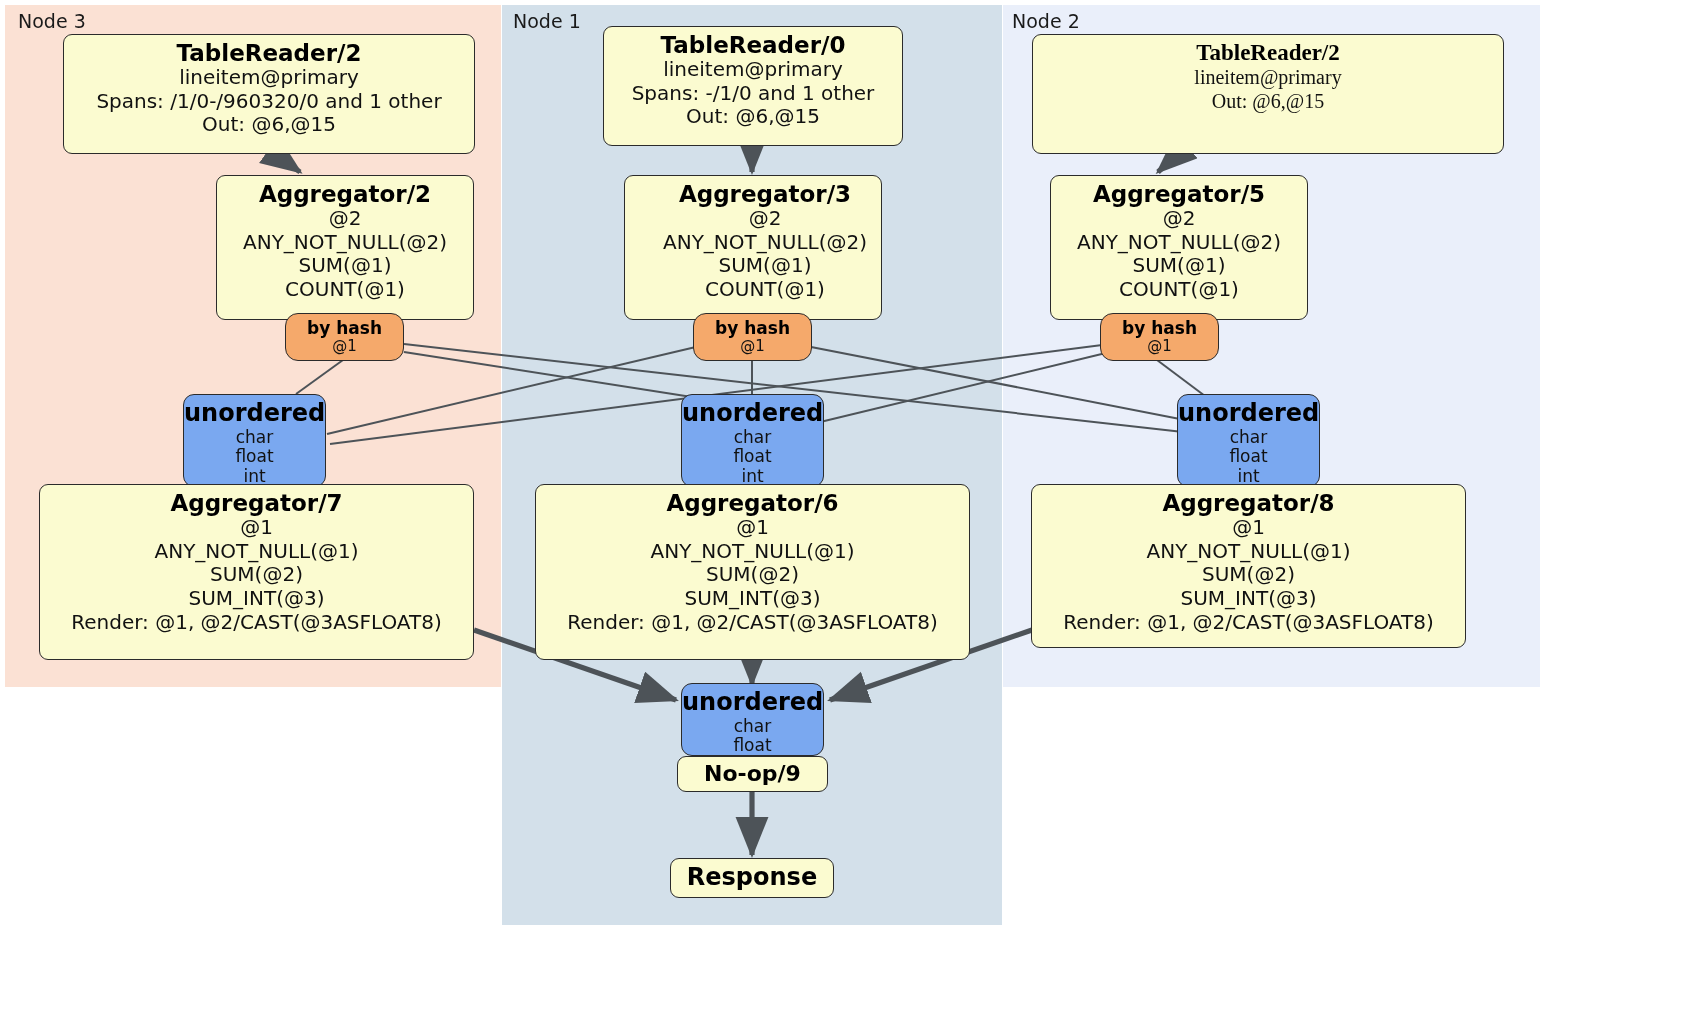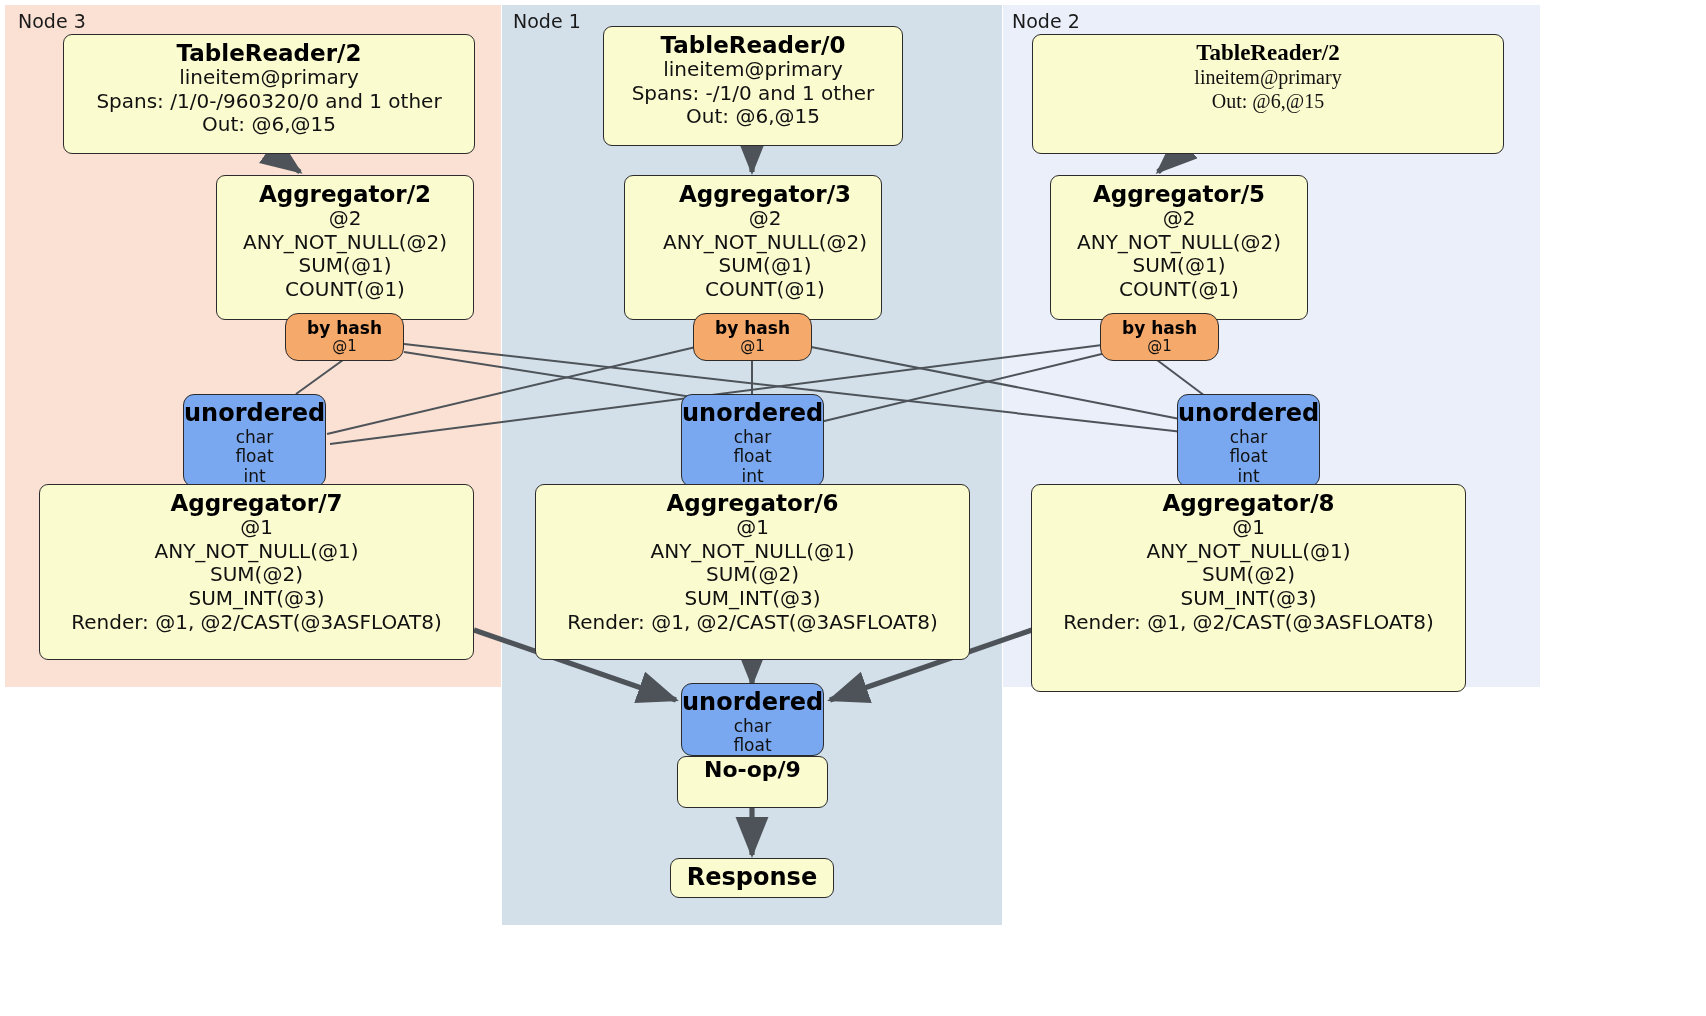--- a/index.html
+++ b/index.html
@@ -164,36 +164,36 @@
 
   <div class="node proc pad" style="left:535px;top:484px;width:435px;height:176px;">
     <div class="ttl">Aggregator/6</div>
     <div class="ln">@1</div>
     <div class="ln">ANY_NOT_NULL(@1)</div>
     <div class="ln">SUM(@2)</div>
     <div class="ln">SUM_INT(@3)</div>
     <div class="ln">Render: @1, @2/CAST(@3ASFLOAT8)</div>
   </div>
 
-  <div class="node proc pad" style="left:1031px;top:484px;width:435px;height:208px;">
+  <div class="node proc pad" style="left:1031px;top:484px;width:435px;height:164px;">
     <div class="ttl">Aggregator/8</div>
     <div class="ln">@1</div>
     <div class="ln">ANY_NOT_NULL(@1)</div>
     <div class="ln">SUM(@2)</div>
     <div class="ln">SUM_INT(@3)</div>
     <div class="ln">Render: @1, @2/CAST(@3ASFLOAT8)</div>
   </div>
 
   <div class="node stream pad" style="left:681px;top:683px;width:143px;height:73px;">
     <div class="ttl">unordered</div>
     <div class="ln">char</div>
     <div class="ln">float</div>
   </div>
 
-  <div class="node proc noop" style="left:677px;top:756px;width:151px;height:52px;display:flex;align-items:flex-start;justify-content:center;">
+  <div class="node proc noop" style="left:677px;top:756px;width:151px;height:36px;display:flex;align-items:center;justify-content:center;">
     <div class="ttl">No-op/9</div>
   </div>
 
   <div class="node proc resp" style="left:670px;top:858px;width:164px;height:40px;display:flex;align-items:center;justify-content:center;">
     <div class="ttl">Response</div>
   </div>
 
 </div>
 
 </body></html>

